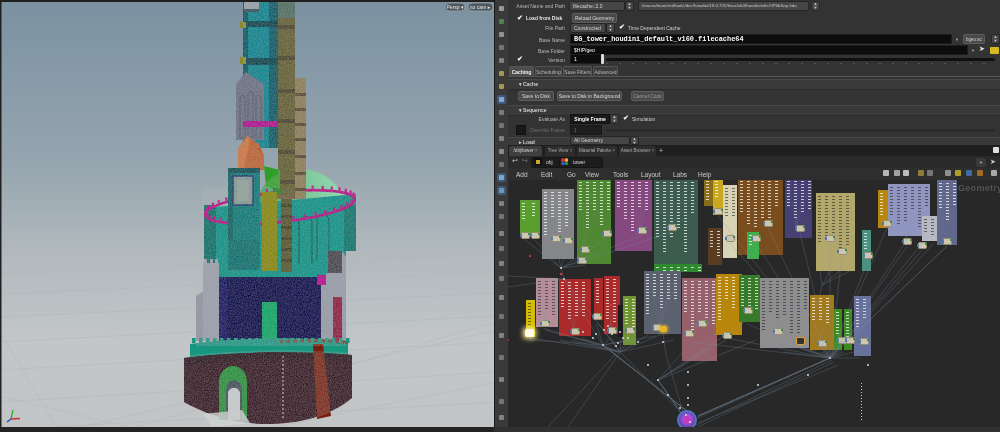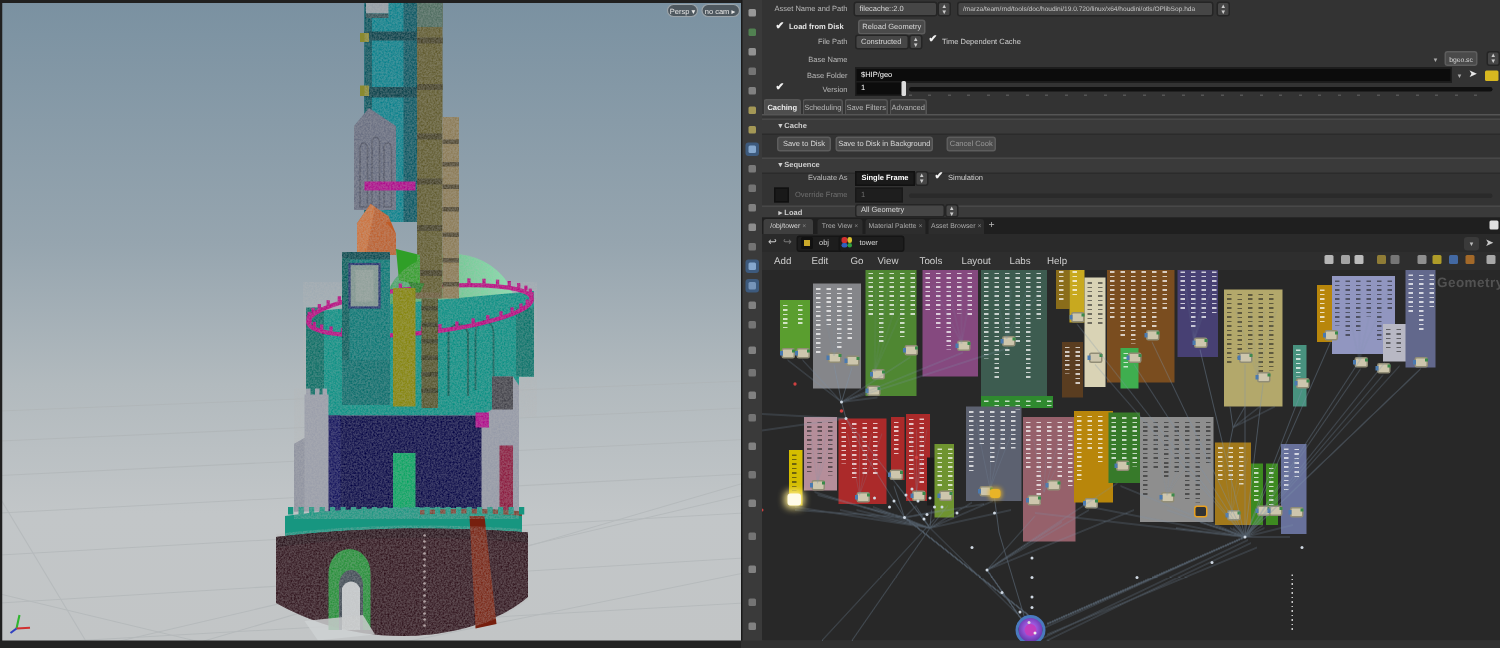--- a/index.html
+++ b/index.html
@@ -340,20 +340,21 @@
       <div class="sp" style="left:303px;top:1px;width:9px;height:10px">▲<br>▼</div>
       <div class="chk" style="left:9px;top:14px">✔</div>
       <div class="lblb" style="left:18px;top:15px">Load from Disk</div>
       <div class="btn" style="left:64px;top:13px;width:45px;height:10px;line-height:9px">Reload Geometry</div>
       <div class="lbl" style="right:435px;top:25px;color:#b9b9b9;">File Path</div>
       <div class="dd" style="left:62px;top:23px;width:36px;height:10px">Constructed</div>
       <div class="sp" style="left:98px;top:23px;width:9px;height:10px">▲<br>▼</div>
       <div class="chk" style="left:111px;top:23px">✔</div>
       <div class="lbl" style="left:120px;top:25px;color:#d0d0d0">Time Dependent Cache</div>
       <div class="lbl" style="right:435px;top:37px;color:#b9b9b9;">Base Name</div>
+      <div class="tf" style="left:62px;top:34px;width:382px;height:10px;font-weight:bold;font-size:6.9px;font-family:'Liberation Mono',monospace;letter-spacing:0">BG_tower_houdini_default_v160.filecache64</div>
       <div class="a" style="left:447px;top:37px;color:#aaa;font-size:4px">▼</div>
       <div class="btn" style="left:455px;top:34px;width:22px;height:10px;line-height:9px;font-size:4.5px">bgeo.sc</div>
       <div class="sp" style="left:483px;top:34px;width:9px;height:10px">▲<br>▼</div>
       <div class="lbl" style="right:435px;top:48px;color:#b9b9b9;">Base Folder</div>
       <div class="tf" style="left:62px;top:45px;width:398px;height:10px">$HIP/geo</div>
       <div class="a" style="left:463px;top:48px;color:#aaa;font-size:4px">▼</div>
       <div class="a" style="left:471px;top:45px;color:#e8e8e8;font-size:7px">➤</div>
       <div class="a" style="left:482px;top:47px;width:9px;height:7px;background:#d8b820;border-radius:1px"></div>
       <div class="chk" style="left:9px;top:55px">✔</div>
       <div class="lbl" style="right:435px;top:57px;color:#b9b9b9;">Version</div>

